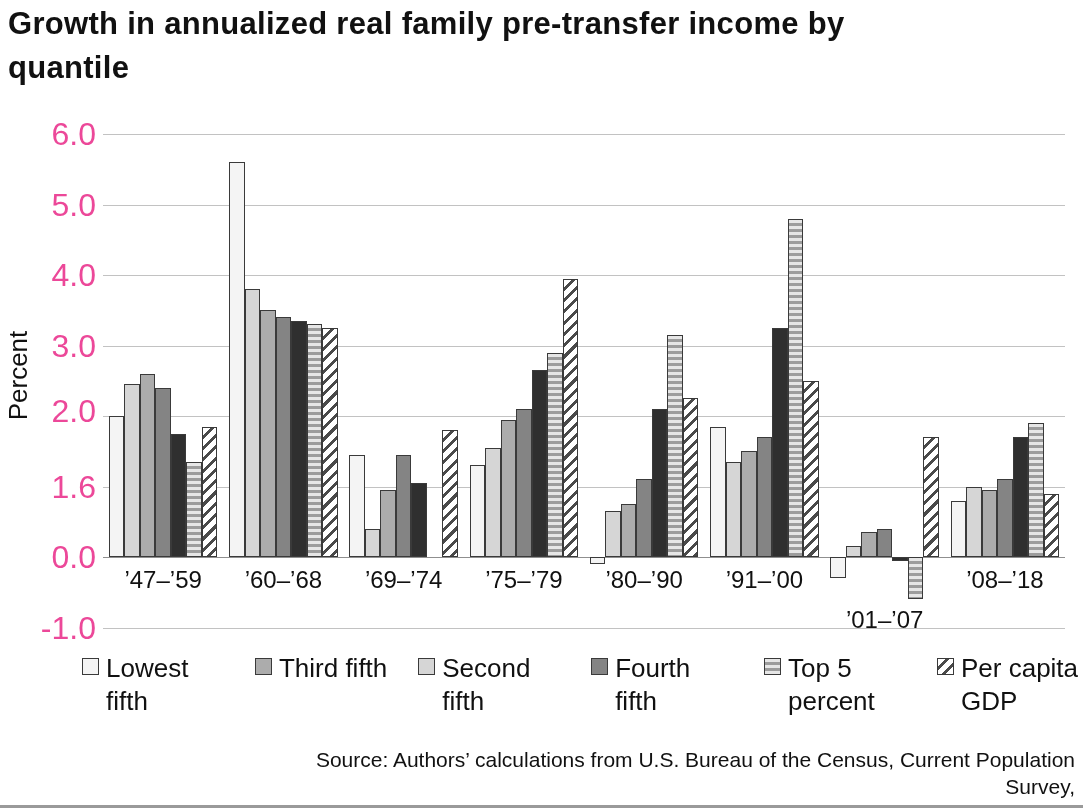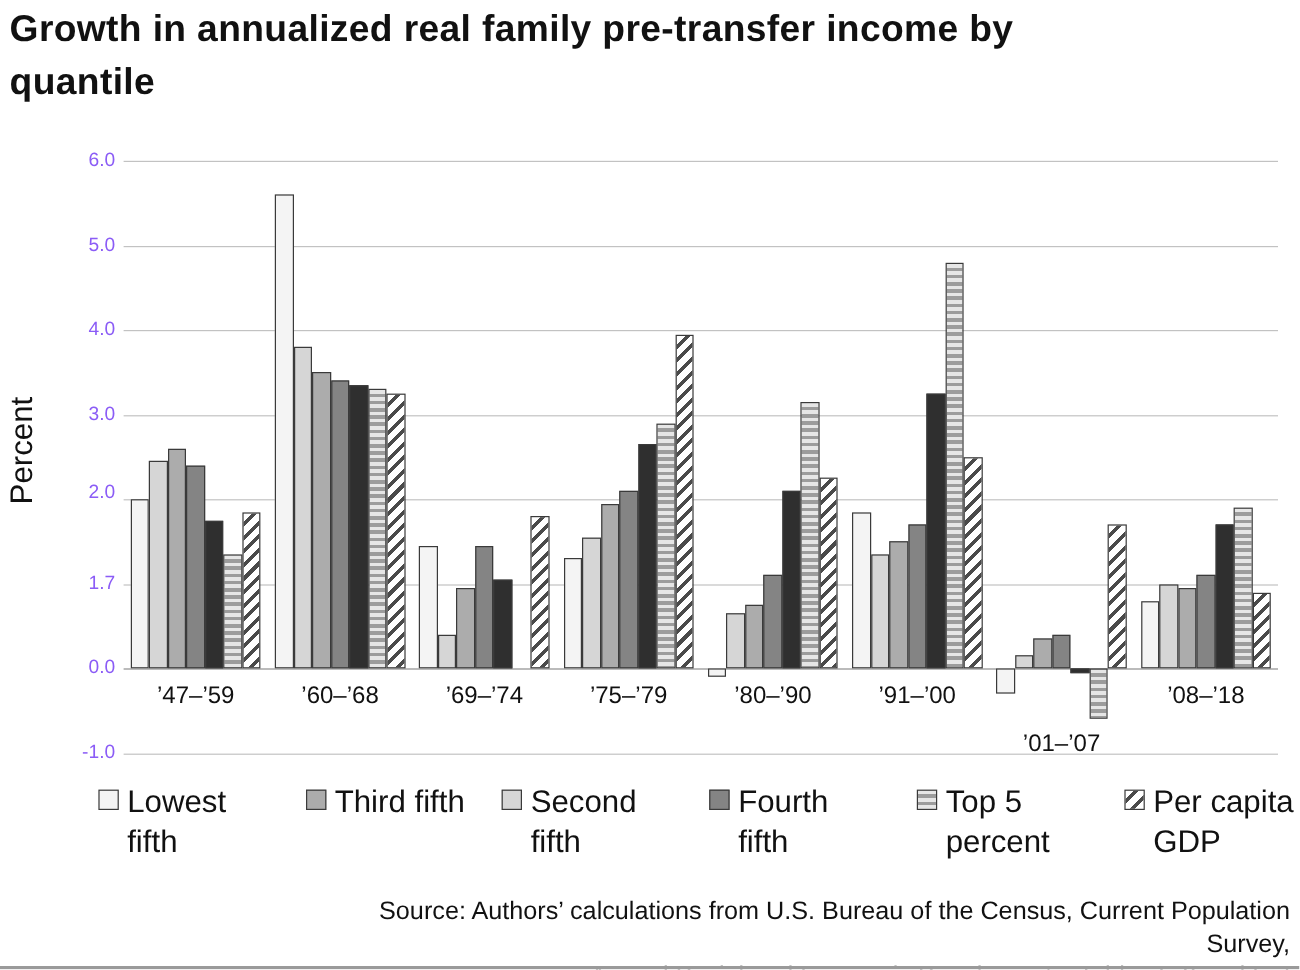--- a/index.html
+++ b/index.html
@@ -9,31 +9,31 @@
   }
   .title{
     position:absolute;left:8px;top:2px;width:900px;
     font-size:31px;line-height:44px;font-weight:800;letter-spacing:.3px;color:#111;
   }
   .plot{position:absolute;left:103px;top:134px;width:962px;height:494px;}
   .gridline{position:absolute;left:0;width:100%;height:1px;background:#c2c2c2;}
   .gridline.zero{background:#8f8f8f;}
   .ytick{
     position:absolute;left:34px;width:62px;text-align:right;
-    font-size:16px;line-height:30px;color:#8b5cf6;
+    font-size:32px;line-height:30px;color:#ec4899;
   }
   .ylabel{
     position:absolute;left:-62px;top:360px;width:160px;text-align:center;
     font-size:26px;color:#111;transform:rotate(-90deg);transform-origin:center;
   }
   .bar{position:absolute;box-sizing:border-box;border:1.5px solid #3a3a3a;}
   .style-hstripe{background:repeating-linear-gradient(180deg,#e6e6e6 0px,#e6e6e6 3px,#9c9c9c 3px,#9c9c9c 6px);}
   .style-hatch{background:repeating-linear-gradient(135deg,#ffffff 0px,#ffffff 5px,#4a4a4a 5px,#4a4a4a 8px);}
   .xlabel{
-    position:absolute;text-align:center;font-size:20px;line-height:30px;color:#111;white-space:nowrap;
+    position:absolute;text-align:center;font-size:24px;line-height:30px;color:#111;white-space:nowrap;
   }
   .legend{
     position:absolute;left:82px;right:4px;top:652px;
     display:flex;justify-content:space-between;align-items:flex-start;
   }
   .legend-item{display:flex;align-items:flex-start;}
   .legend-swatch{
     width:17px;height:17px;box-sizing:border-box;border:1.5px solid #3a3a3a;
     margin:6px 7px 0 0;flex:0 0 auto;
   }
@@ -149,21 +149,21 @@
     <div>Source: Authors’ calculations from U.S. Bureau of the Census, Current Population Survey,</div>
     <div>Annual Social and Economic Supplements. Tables F-2 and F-7</div>
   </div>
 
   <div class="bottom-strip"></div>
 <div class="ytick" style="top: 119px;">6.0</div>
     <div class="ytick" style="top: 189.5px;">5.0</div>
     <div class="ytick" style="top: 260px;">4.0</div>
     <div class="ytick" style="top: 330.5px;">3.0</div>
     <div class="ytick" style="top: 396px;">2.0</div>
-    <div class="ytick" style="top: 471.5px;">1.7</div>
+    <div class="ytick" style="top: 471.5px;">1.6</div>
     <div class="ytick" style="top: 542px;">0.0</div>
     <div class="ytick" style="top: 612.5px;">-1.0</div>
     <div class="xlabel" style="left: 103px; width: 120.25px; top: 565px;">’47–’59</div>
     <div class="xlabel" style="left: 223.25px; width: 120.25px; top: 565px;">’60–’68</div>
     <div class="xlabel" style="left: 343.5px; width: 120.25px; top: 565px;">’69–’74</div>
     <div class="xlabel" style="left: 463.75px; width: 120.25px; top: 565px;">’75–’79</div>
     <div class="xlabel" style="left: 584px; width: 120.25px; top: 565px;">’80–’90</div>
     <div class="xlabel" style="left: 704.25px; width: 120.25px; top: 565px;">’91–’00</div>
     <div class="xlabel" style="left: 824.5px; width: 120.25px; top: 605.3px;">’01–’07</div>
     <div class="xlabel" style="left: 944.75px; width: 120.25px; top: 565px;">’08–’18</div>

